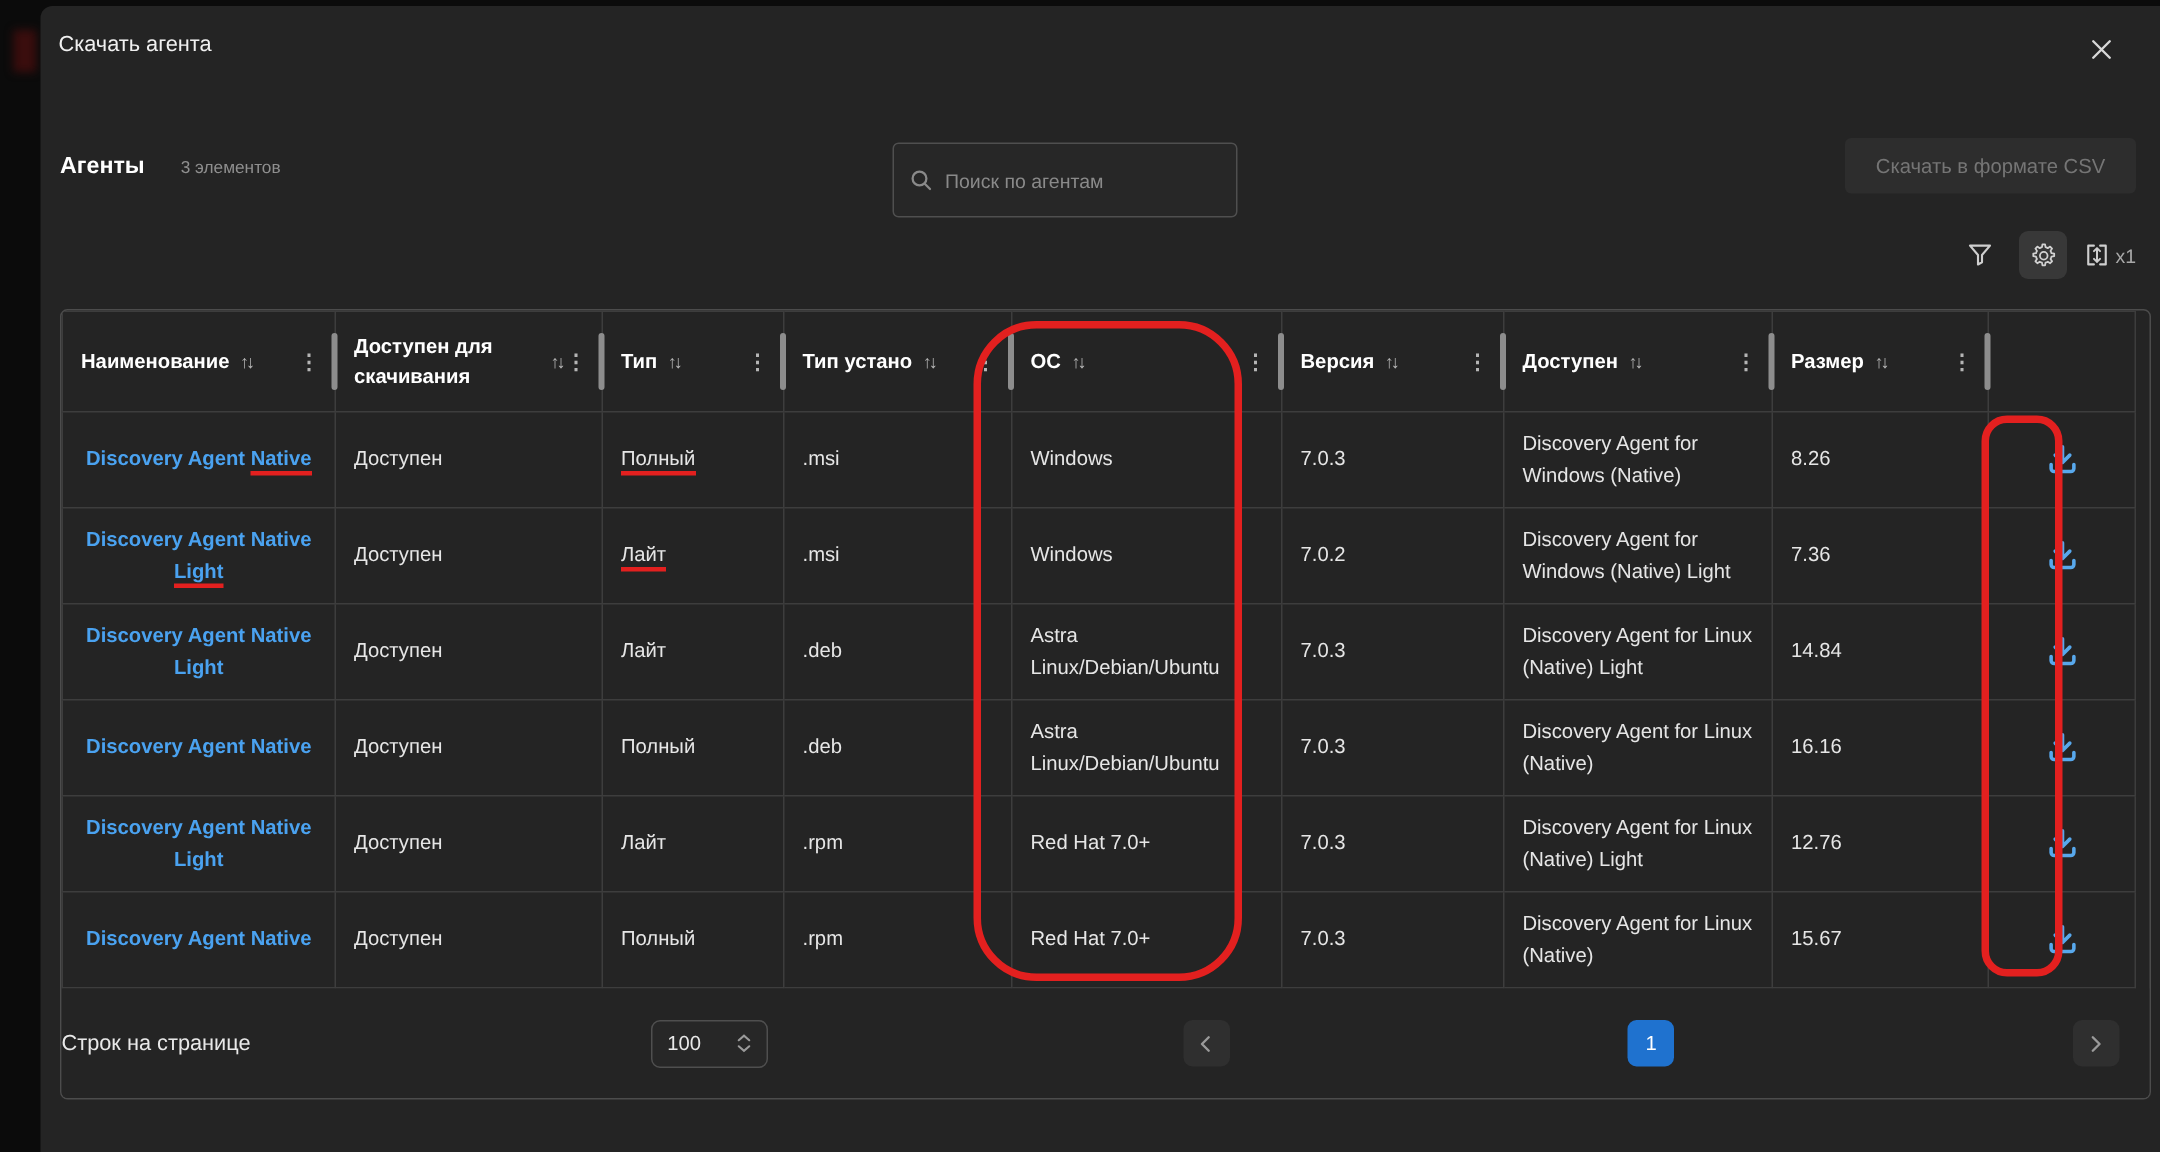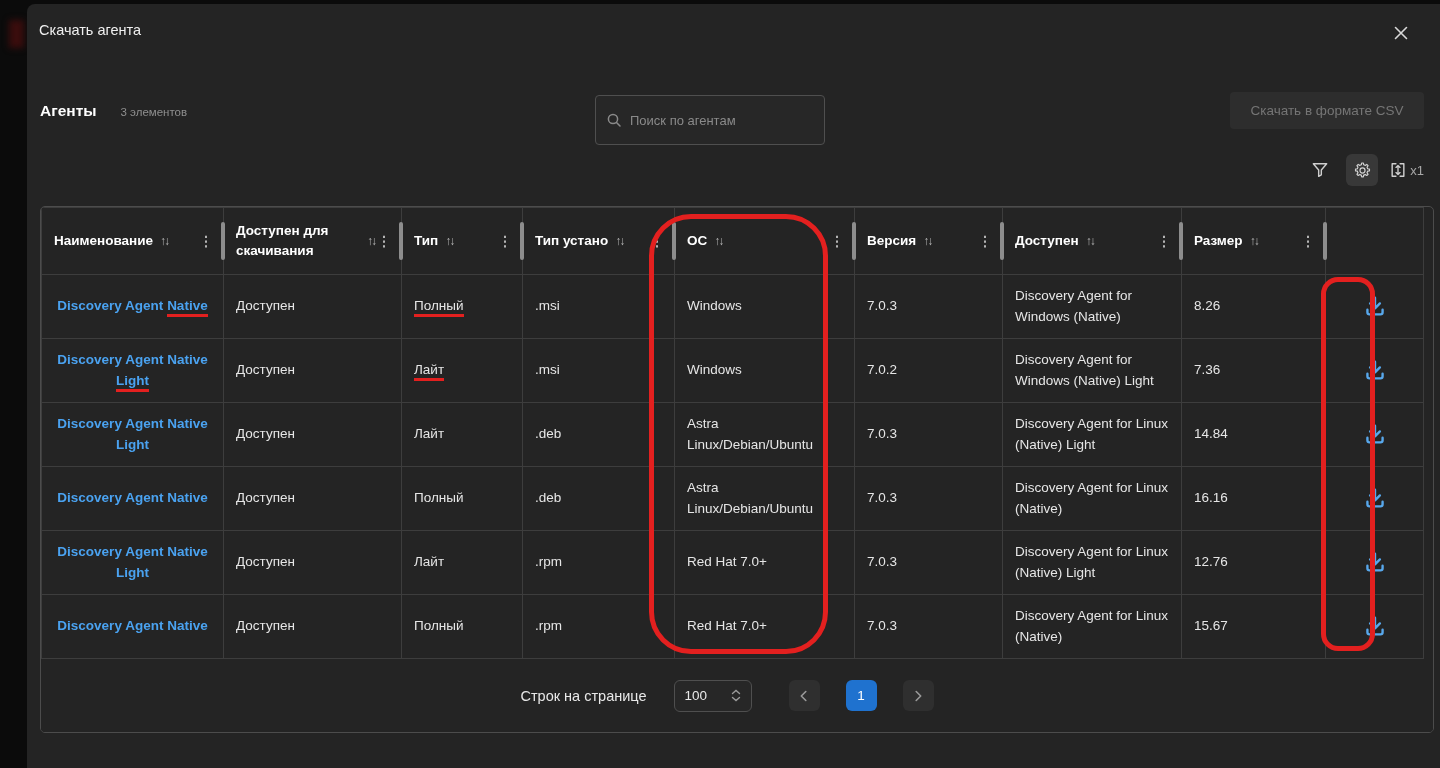--- a/index.html
+++ b/index.html
@@ -57,22 +57,22 @@
     transform:translateY(-50%); width:4px; height:38px; background:#8d8d8d; border-radius:2px; z-index:2; }
   td { color:#e6e6e6; font-size:13.5px; padding:6px 12px; line-height:1.55; }
   td.name-cell { text-align:center; padding:6px 8px; }
   td.name-cell a { color:#4aa2f0; font-weight:bold; text-decoration:none; }
   td.dl-cell { text-align:center; padding:0; }
   .dl-btn { background:transparent; border:none; cursor:pointer; width:44px; height:44px;
     display:inline-flex; align-items:center; justify-content:center; }
 
   .red-underline { border-bottom:3px solid #e3201f; padding-bottom:1px; }
 
-  .footer { flex:1; display:flex; align-items:center; justify-content:center;
-    gap:26px; padding-right:20px; background:#242424; }
+  .footer { flex:1; display:flex; align-items:center; justify-content:space-between;
+    gap:8px; padding-right:20px; background:#242424; }
   .rpp-label { color:#e8e8e8; font-size:14.5px; margin-right:1px; }
   .rpp-select { width:78px; height:32px; border:1px solid #4f4f4f; border-radius:6px;
     background:#272727; display:flex; align-items:center; justify-content:space-between;
     padding:0 10px; cursor:pointer; }
   .rpp-value { color:#e8e8e8; font-size:13.5px; }
   .stepper { display:flex; flex-direction:column; gap:1px; }
   .pg-btn { width:31px; height:31px; border:none; border-radius:6px; background:#2f2f2f;
     display:flex; align-items:center; justify-content:center; cursor:pointer; }
   .pg-current { width:31px; height:31px; border:none; border-radius:6px; background:#1f72cf;
     color:#ffffff; font-size:13.5px; display:flex; align-items:center; justify-content:center;

